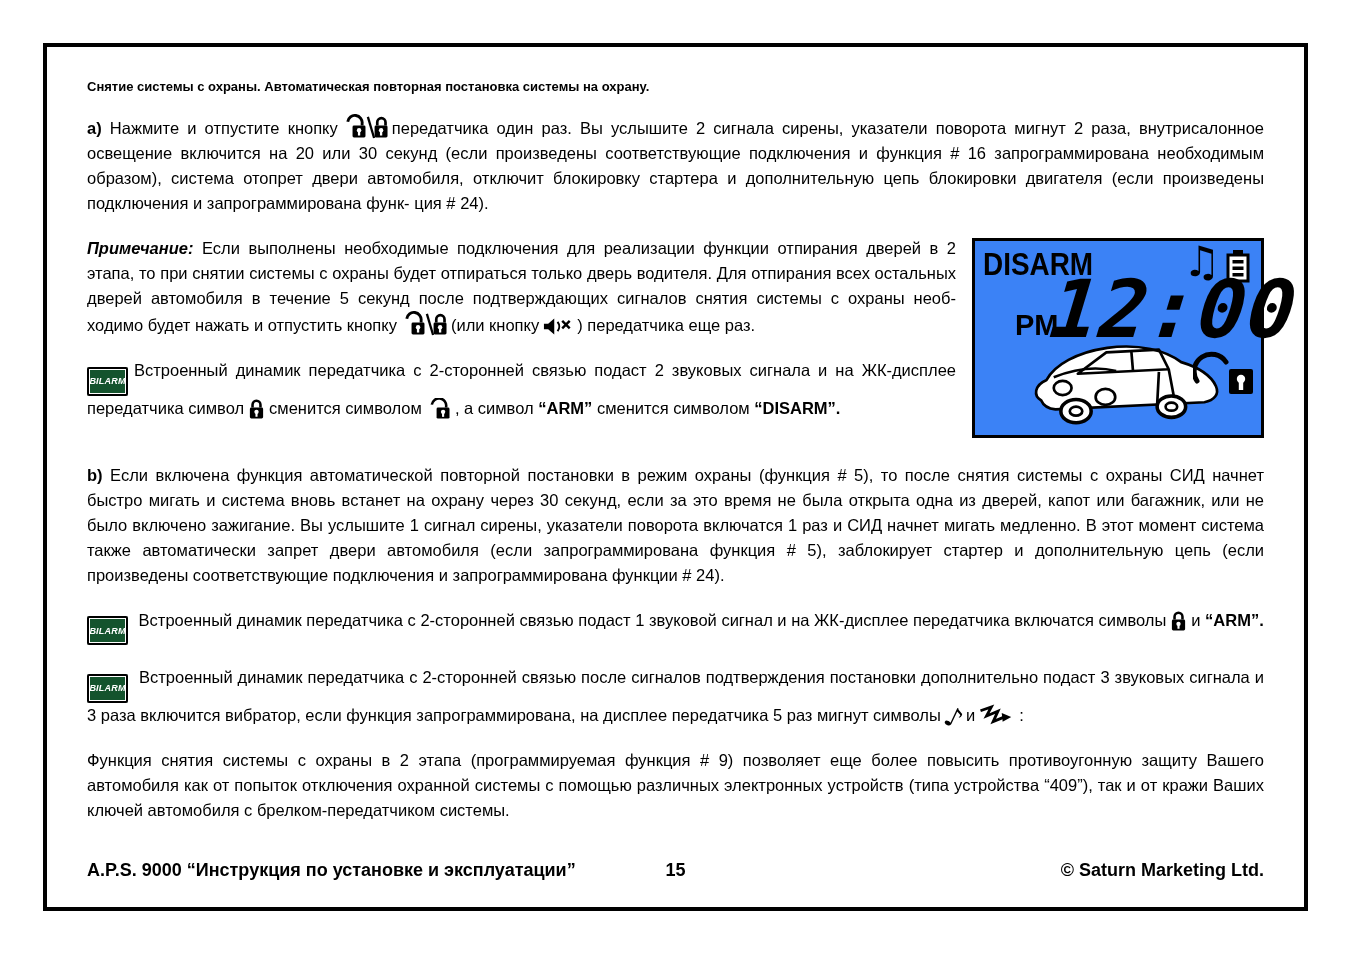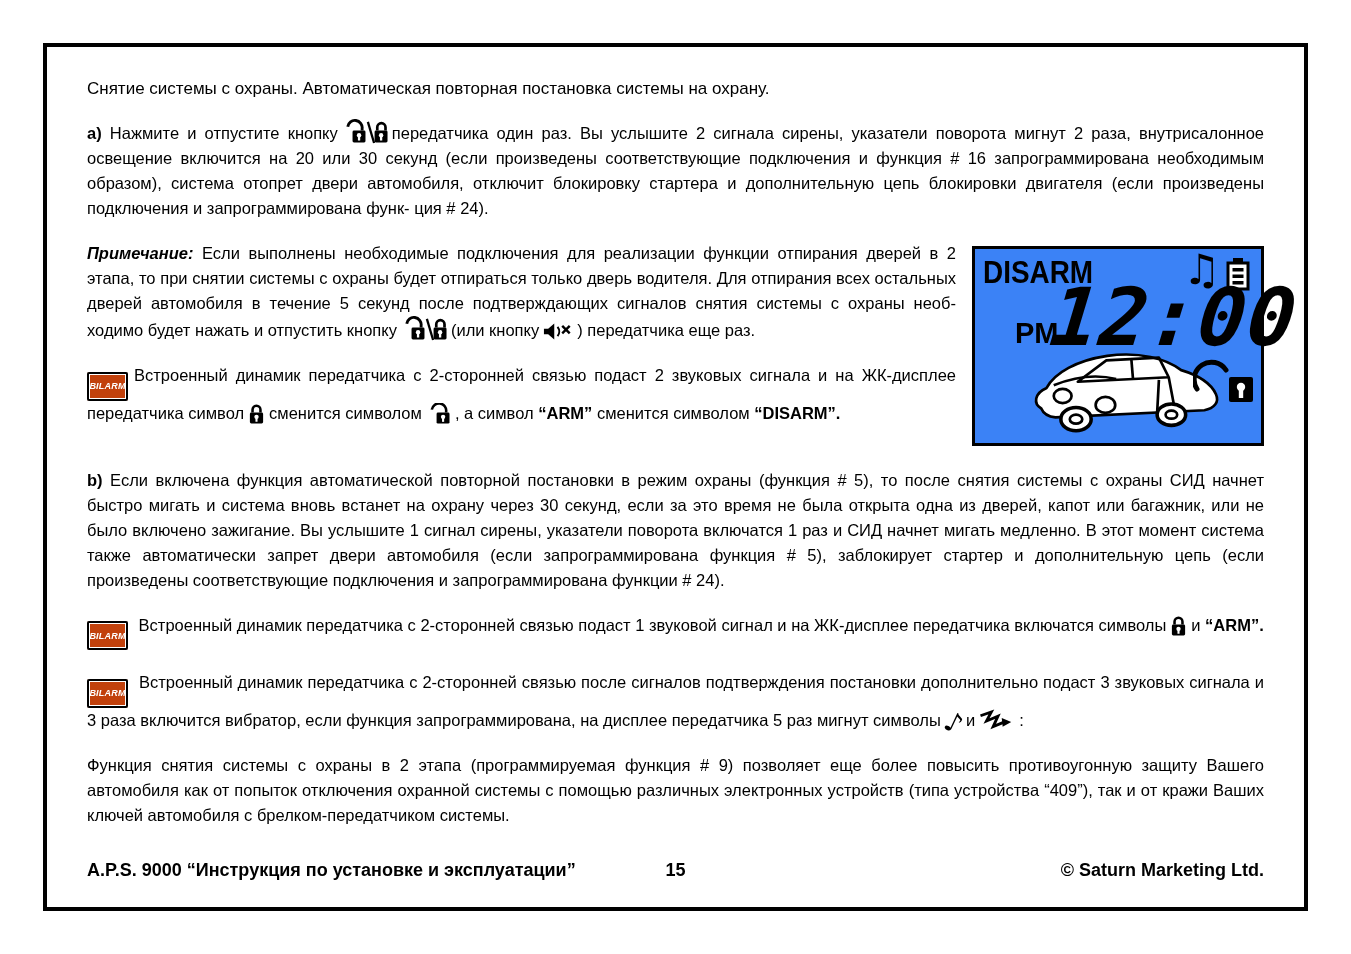--- a/index.html
+++ b/index.html
@@ -4,31 +4,31 @@
 <style>
   html,body{margin:0;padding:0;}
   body{
     width:1351px;height:954px;background:#fff;color:#000;
     font-family:"Liberation Sans", sans-serif;position:relative;overflow:hidden;
   }
   .frame{
     position:absolute;inset:43px;border:4px solid #000;box-sizing:border-box;
     padding:30px 40px 18px 40px;
   }
-  .title{font-size:17px;font-weight:normal;margin:2px 0 20px 0;}
+  .title{font-size:13px;font-weight:bold;margin:2px 0 20px 0;}
   p.body{font-size:16.5px;line-height:25px;text-align:justify;margin:0 0 20px 0;}
   .b{font-weight:bold;}
   .bi{font-weight:bold;font-style:italic;}
-  .mid-row{display:flex;gap:16px;align-items:flex-end;margin:16px 0 22px 0;}
+  .mid-row{display:flex;gap:16px;align-items:center;margin:16px 0 22px 0;}
   .mid-left{flex:1;}
   .icon{display:inline-block;vertical-align:-6px;margin:0 4px;}
   .icon svg{display:block;}
   .bilarm-logo{
     display:inline-flex;align-items:center;justify-content:center;
-    width:41px;height:29px;background:#c2410c;color:#fff;border-radius:2px;
+    width:41px;height:29px;background:#14532d;color:#fff;border-radius:2px;
     font:italic bold 9px "Liberation Sans", sans-serif;letter-spacing:.2px;
     box-shadow:inset 0 0 0 2px #000, inset 0 0 0 3px #fff;
     vertical-align:-8px;margin-right:6px;
   }
   .note-glyph{
     display:inline-block;font-family:"DejaVu Sans", sans-serif;font-weight:bold;
     font-size:27px;line-height:20px;transform:rotate(25deg);vertical-align:-6px;margin:0 4px;
   }
   
   .lcd{

